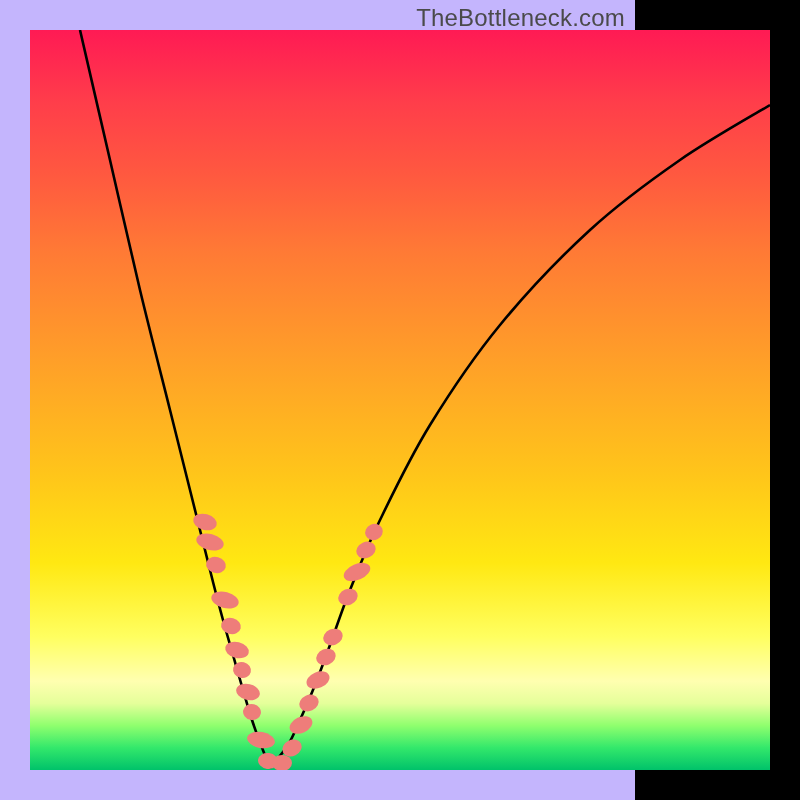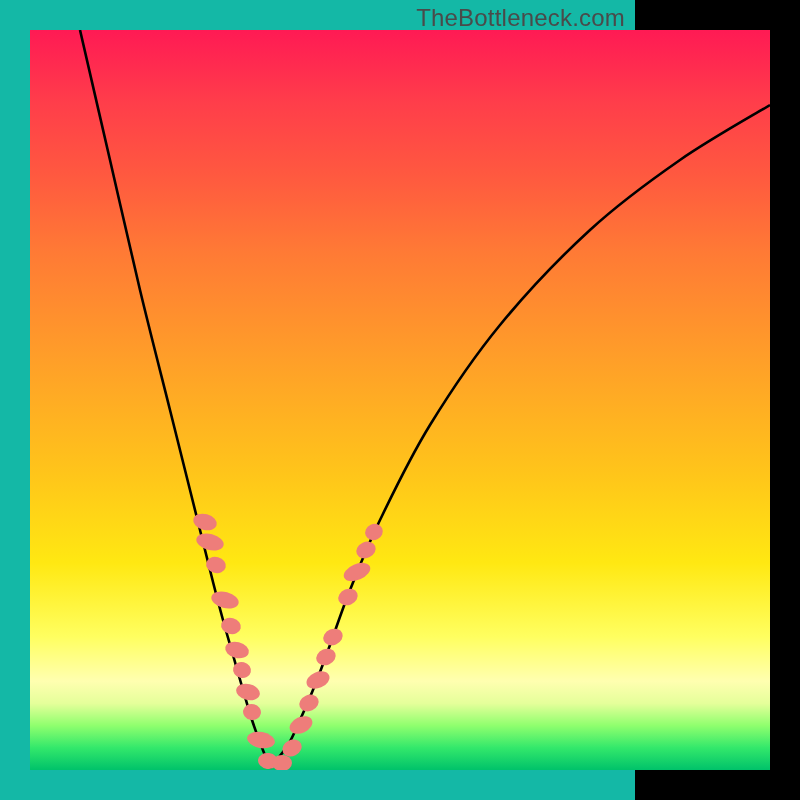--- a/index.html
+++ b/index.html
@@ -10,21 +10,21 @@
     overflow: hidden;
     background: #000;
     font-family: Arial, Helvetica, sans-serif;
   }
   .frame {
     position: absolute;
     left: 0;
     top: 0;
     width: 635px;
     height: 800px;
-    background: #14b8a6;
+    background: #c4b5fd;
   }
   .plot {
     position: absolute;
     left: 30px;
     top: 30px;
     width: 740px;
     height: 740px;
     background: linear-gradient(
       to bottom,
       #ff1a54 0%,

